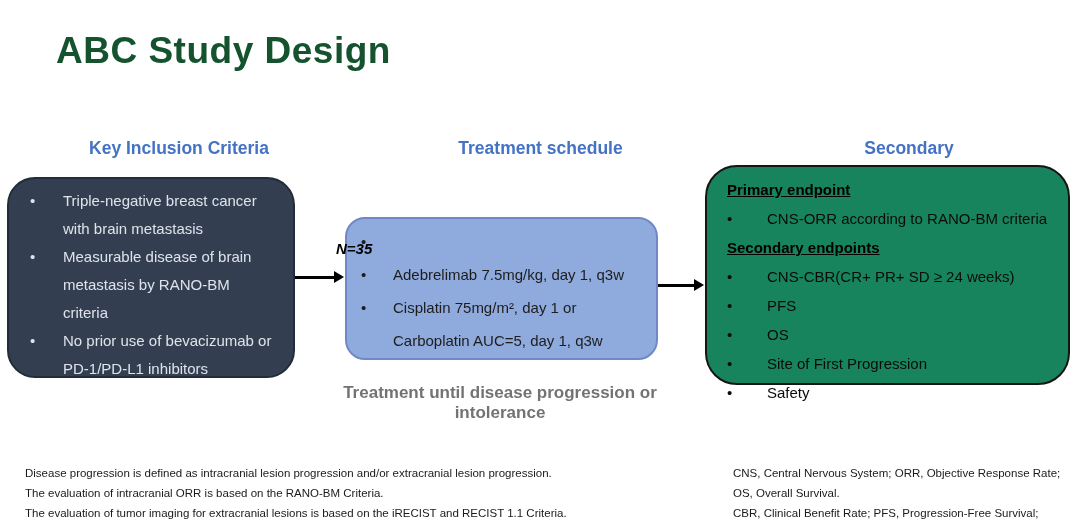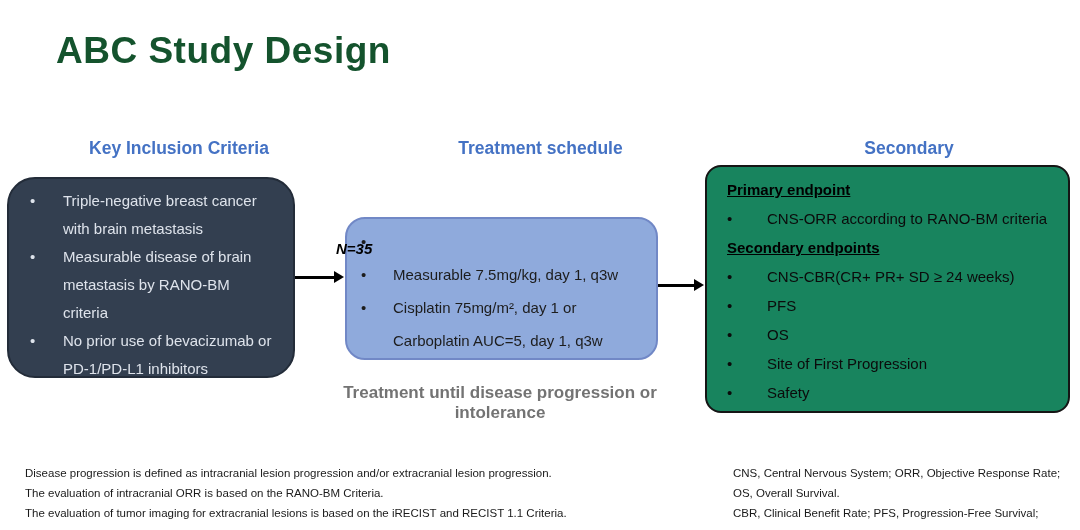--- a/index.html
+++ b/index.html
@@ -28,22 +28,22 @@
   .dark-box .bullet-item { line-height:28px; }
   .dark-box .dot { width:17px; }
   .blue-box {
     left:345px; top:217px; width:313px; height:143px;
     background:#8FAADC; border:2px solid #7188C6; border-radius:20px;
     color:#1d1d1d; font-size:15px; padding:6px 8px 0 14px;
   }
   .blue-box .bullet-item { line-height:33px; }
   .blue-box .dot { width:16px; }
   .green-box {
-    left:705px; top:165px; width:365px; height:248px;
-    background:#18845E; border:2px solid #151515; border-radius:16px;
+    left:705px; top:165px; width:365px; height:220px;
+    background:#18845E; border:2px solid #151515; border-radius:32px;
     color:#0b0b0b; font-size:15px; padding:8px 10px 0 20px;
   }
   .green-box .row { line-height:29px; }
   .green-box .dot { width:24px; }
 
   .bullet-item { display:flex; align-items:flex-start; }
   .bullet-item .dot { flex:0 0 auto; }
   .bullet-item .txt { white-space:pre-line;margin-left:16px; }
 
   .ep-label {
@@ -102,21 +102,21 @@
 PD-1/PD-L1 inhibitors</span>
       </div>
     </div>
 
   <div class="box blue-box">
       <div class="bullet-item">
         <span class="dot">•</span>
       </div>
       <div class="bullet-item">
         <span class="dot">•</span>
-        <span class="txt">Measurable 7.5mg/kg, day 1, q3w</span>
+        <span class="txt">Adebrelimab 7.5mg/kg, day 1, q3w</span>
       </div>
       <div class="bullet-item">
         <span class="dot">•</span>
         <span class="txt">Cisplatin 75mg/m², day 1 or
 Carboplatin AUC=5, day 1, q3w</span>
       </div>
     </div>
 
   <div class="box green-box">
     <div class="row">

